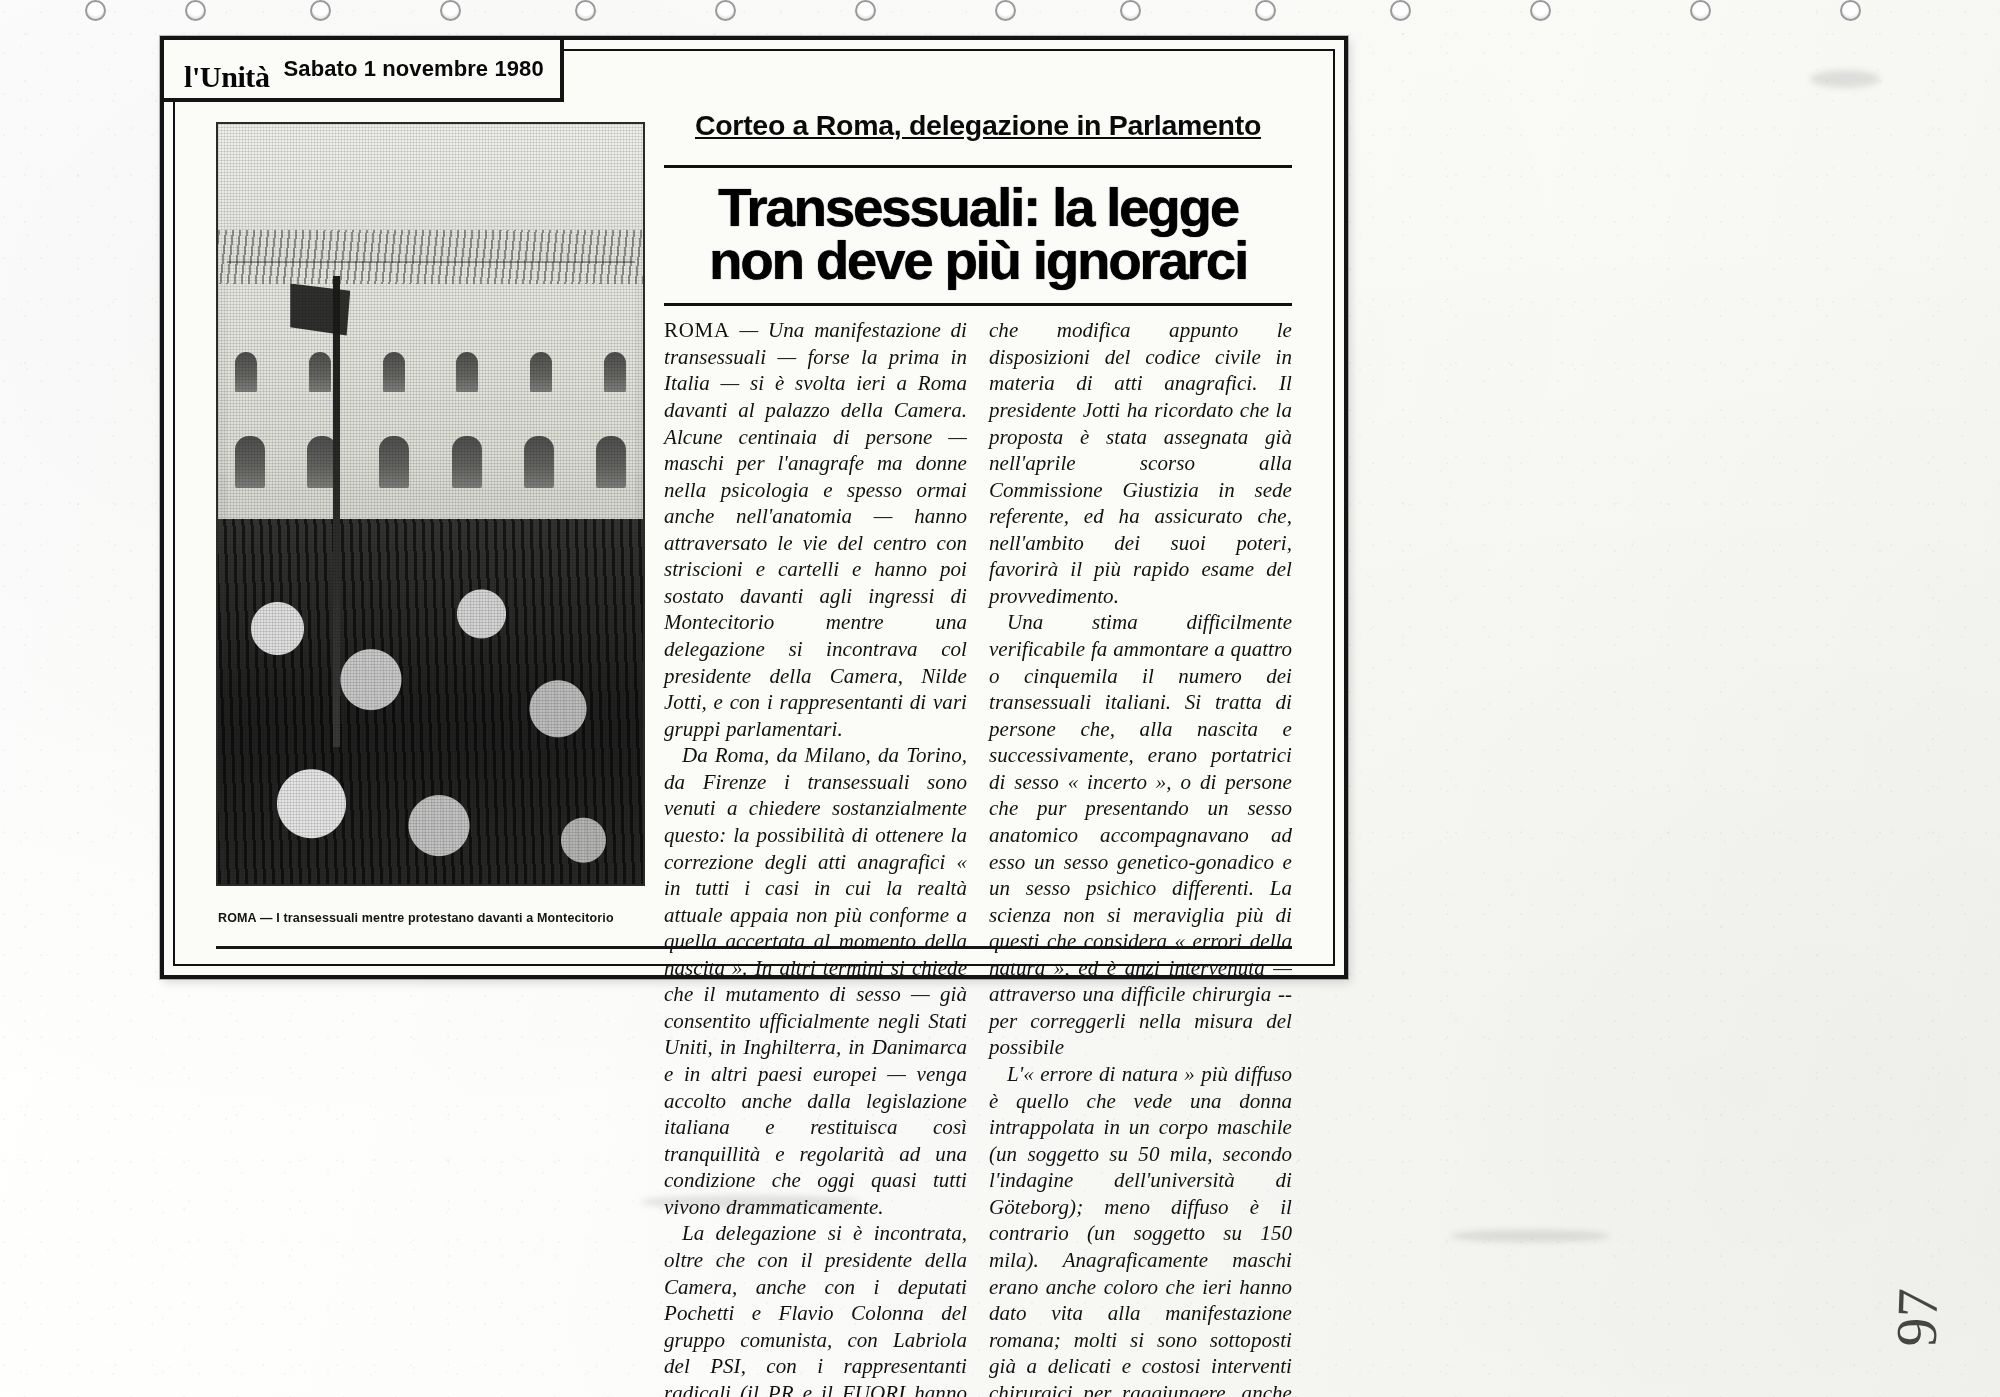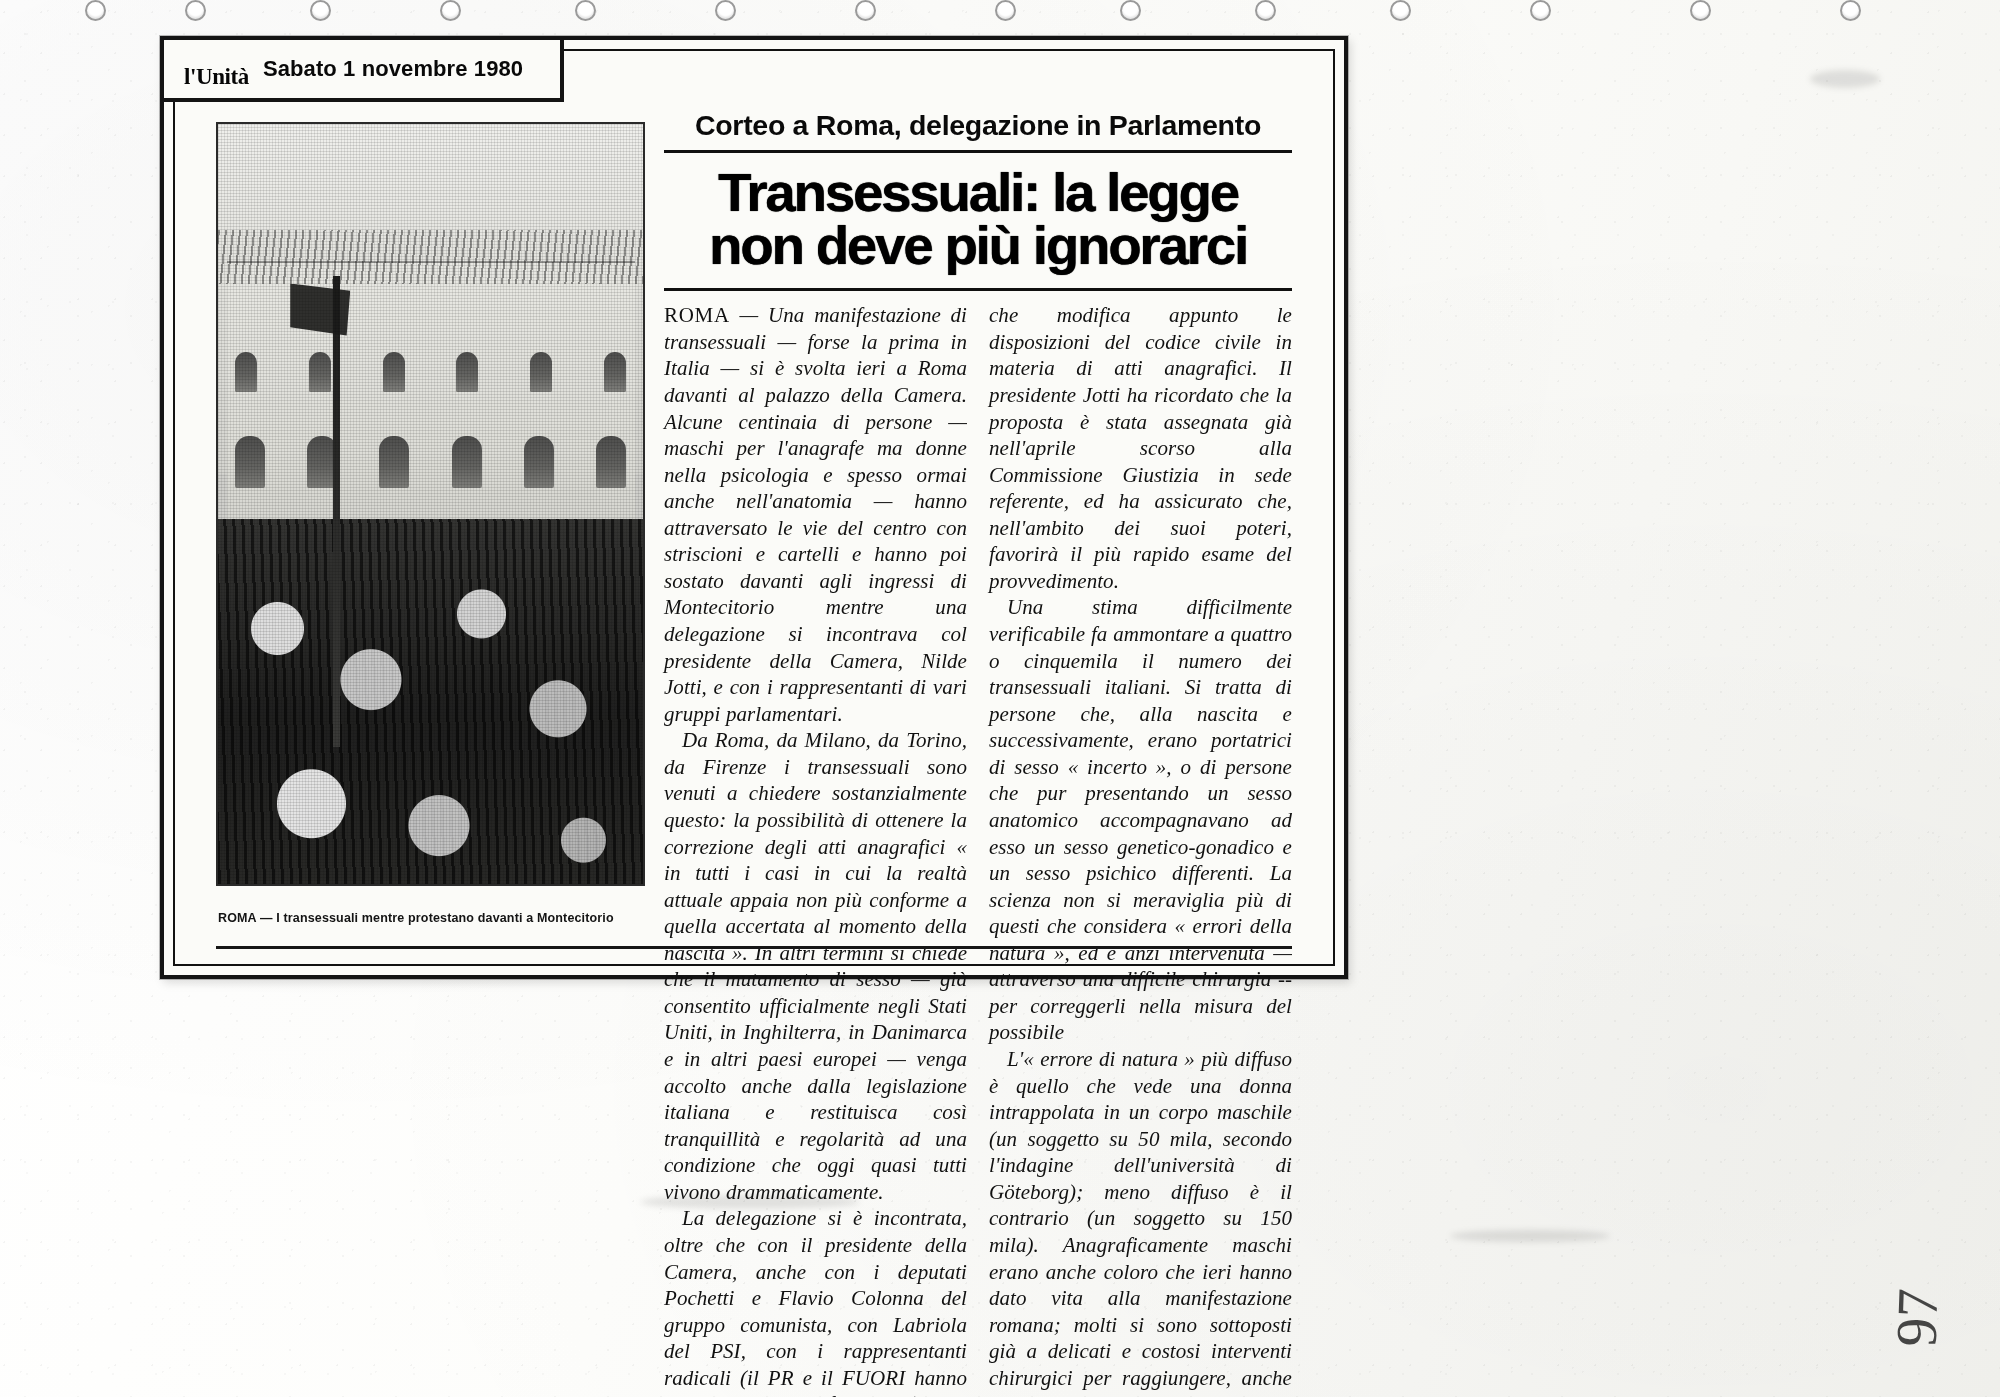--- a/index.html
+++ b/index.html
@@ -57,21 +57,21 @@
     position:absolute;left:0px;top:0px;width:400px;height:62px;
     background:#fbfbf8;
     border-right:4px solid #141414;
     border-bottom:4px solid #141414;
     display:flex;align-items:center;gap:14px;
     padding-left:20px;box-sizing:border-box;
     z-index:4;
   }
   #mast-name{
     font-family:"Liberation Serif", serif;
-    font-weight:bold;font-size:23px;color:#060606;
+    font-weight:bold;font-size:30px;color:#060606;
     letter-spacing:-.4px;
     margin-top:16px;
   }
   #mast-date{
     font-family:"Liberation Sans", sans-serif;
     font-weight:bold;font-size:22px;color:#090909;
     letter-spacing:.1px;
   }
 
   
@@ -159,21 +159,22 @@
 
   
   #article{
     position:absolute;left:500px;top:70px;width:628px;
   }
   #kicker{
     font-family:"Liberation Sans", sans-serif;
     font-weight:bold;font-size:28.5px;line-height:1.1;
     color:#0a0a0a;letter-spacing:-.3px;
     text-align:center;
-    padding-bottom:9px;
+    padding-bottom:24px;
+    text-decoration:underline;
   }
   #kicker-rule{
     height:3px;background:#101010;margin:0 0 14px 0;
   }
   #headline{
     font-family:"Liberation Sans", sans-serif;
     font-weight:bold;
     font-size:53px;line-height:0.99;
     color:#000;
     letter-spacing:-2.1px;

